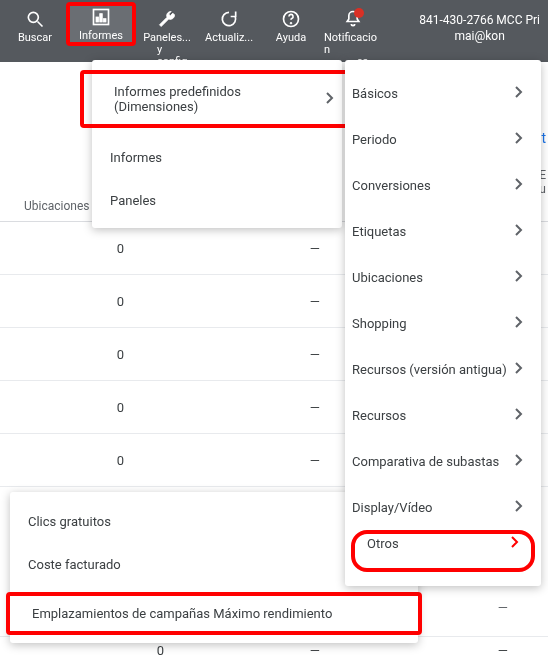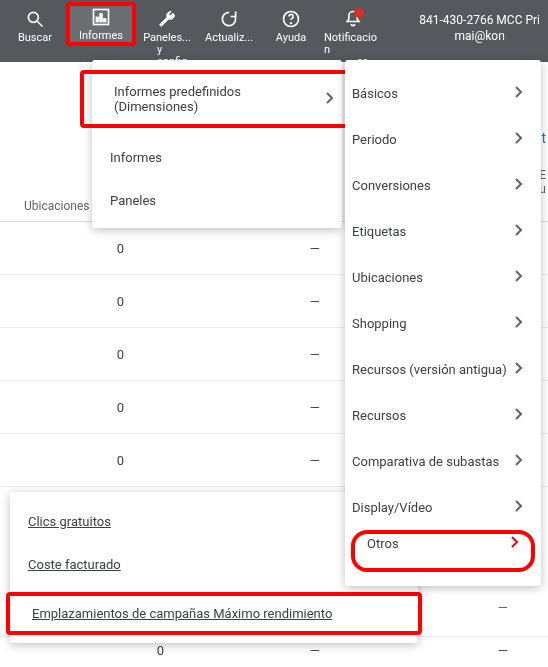--- a/index.html
+++ b/index.html
@@ -182,21 +182,20 @@
     box-shadow: 0 2px 10px rgba(0,0,0,.25);
     border-radius: 3px;
     padding: 8px 0;
     z-index: 15;
   }
   .menu3 .mitem3 {
     padding: 14px 18px;
     font-size: 13px;
     color: #3c4043;
     cursor: pointer;
-    text-decoration: underline;
   }
   .menu3 .mitem3.hl {
     border: 4px solid #ff0000;
     border-radius: 4px;
     margin: 6px -4px 0 -4px;
     padding: 10px 22px;
   }
 
   
   .lastrow {

